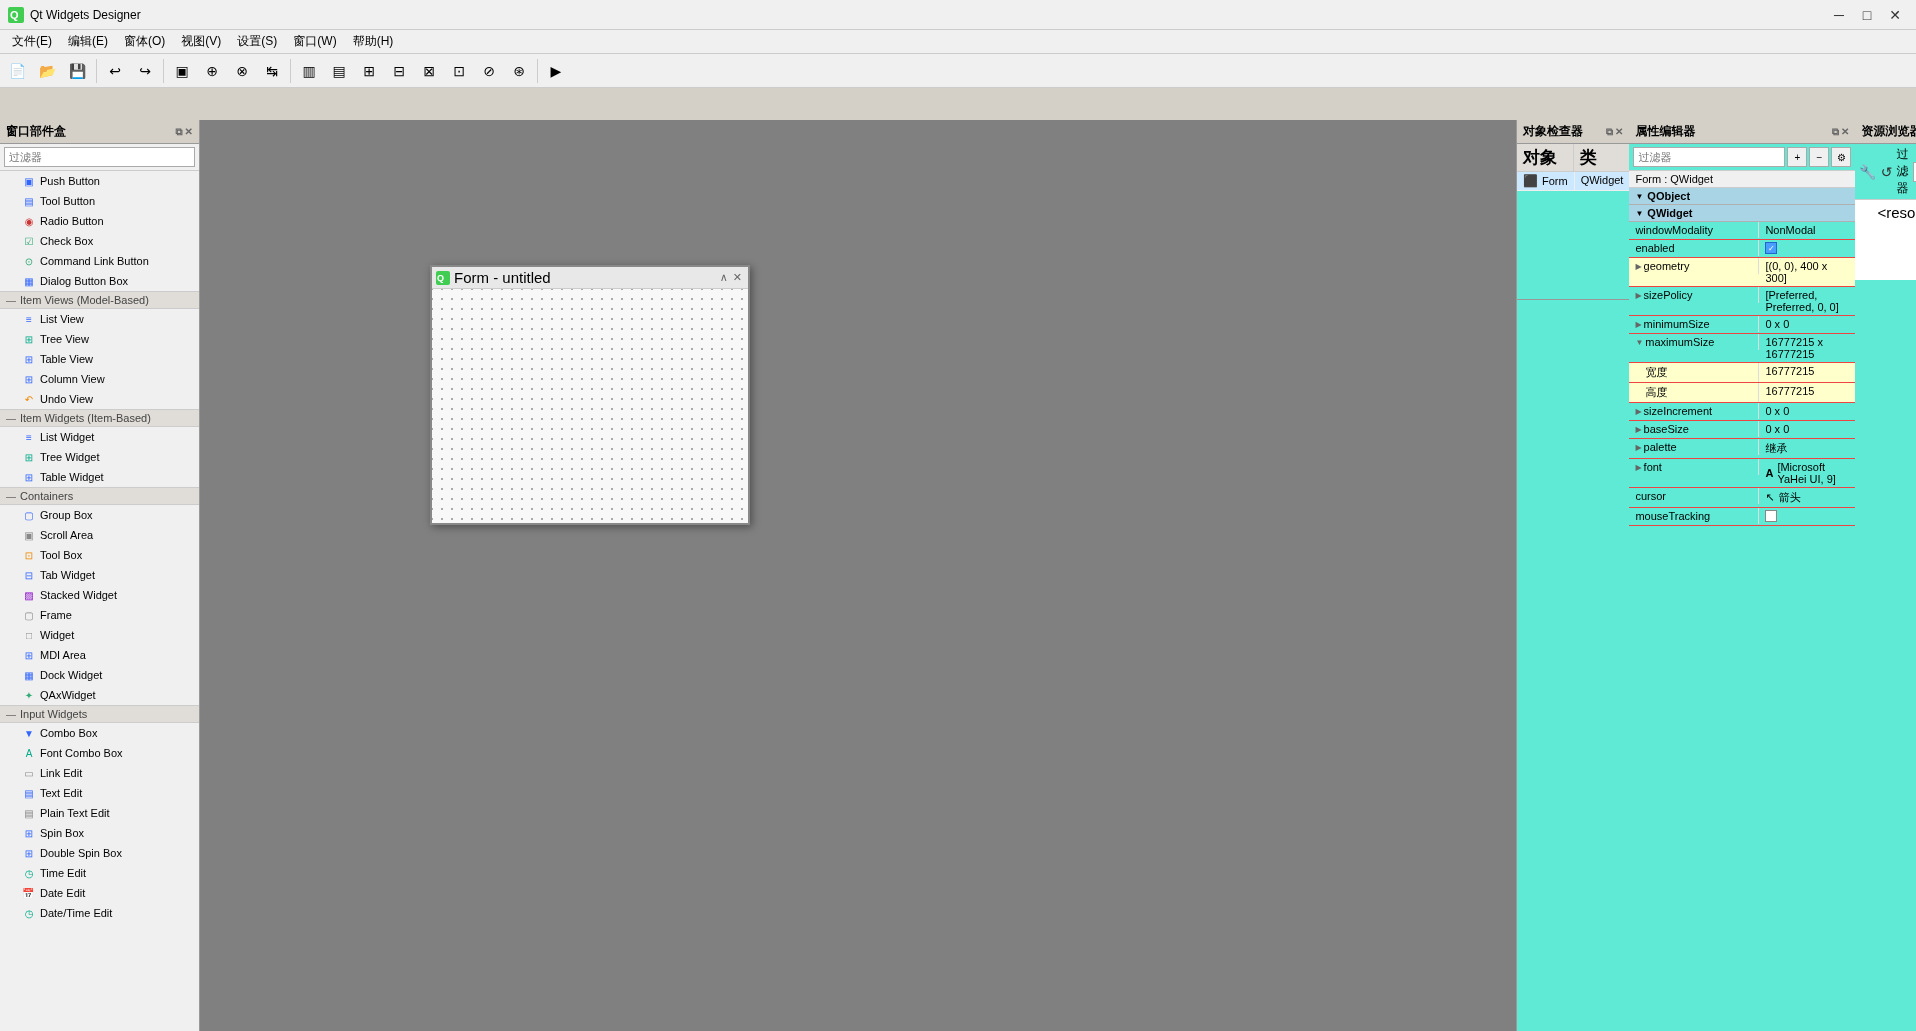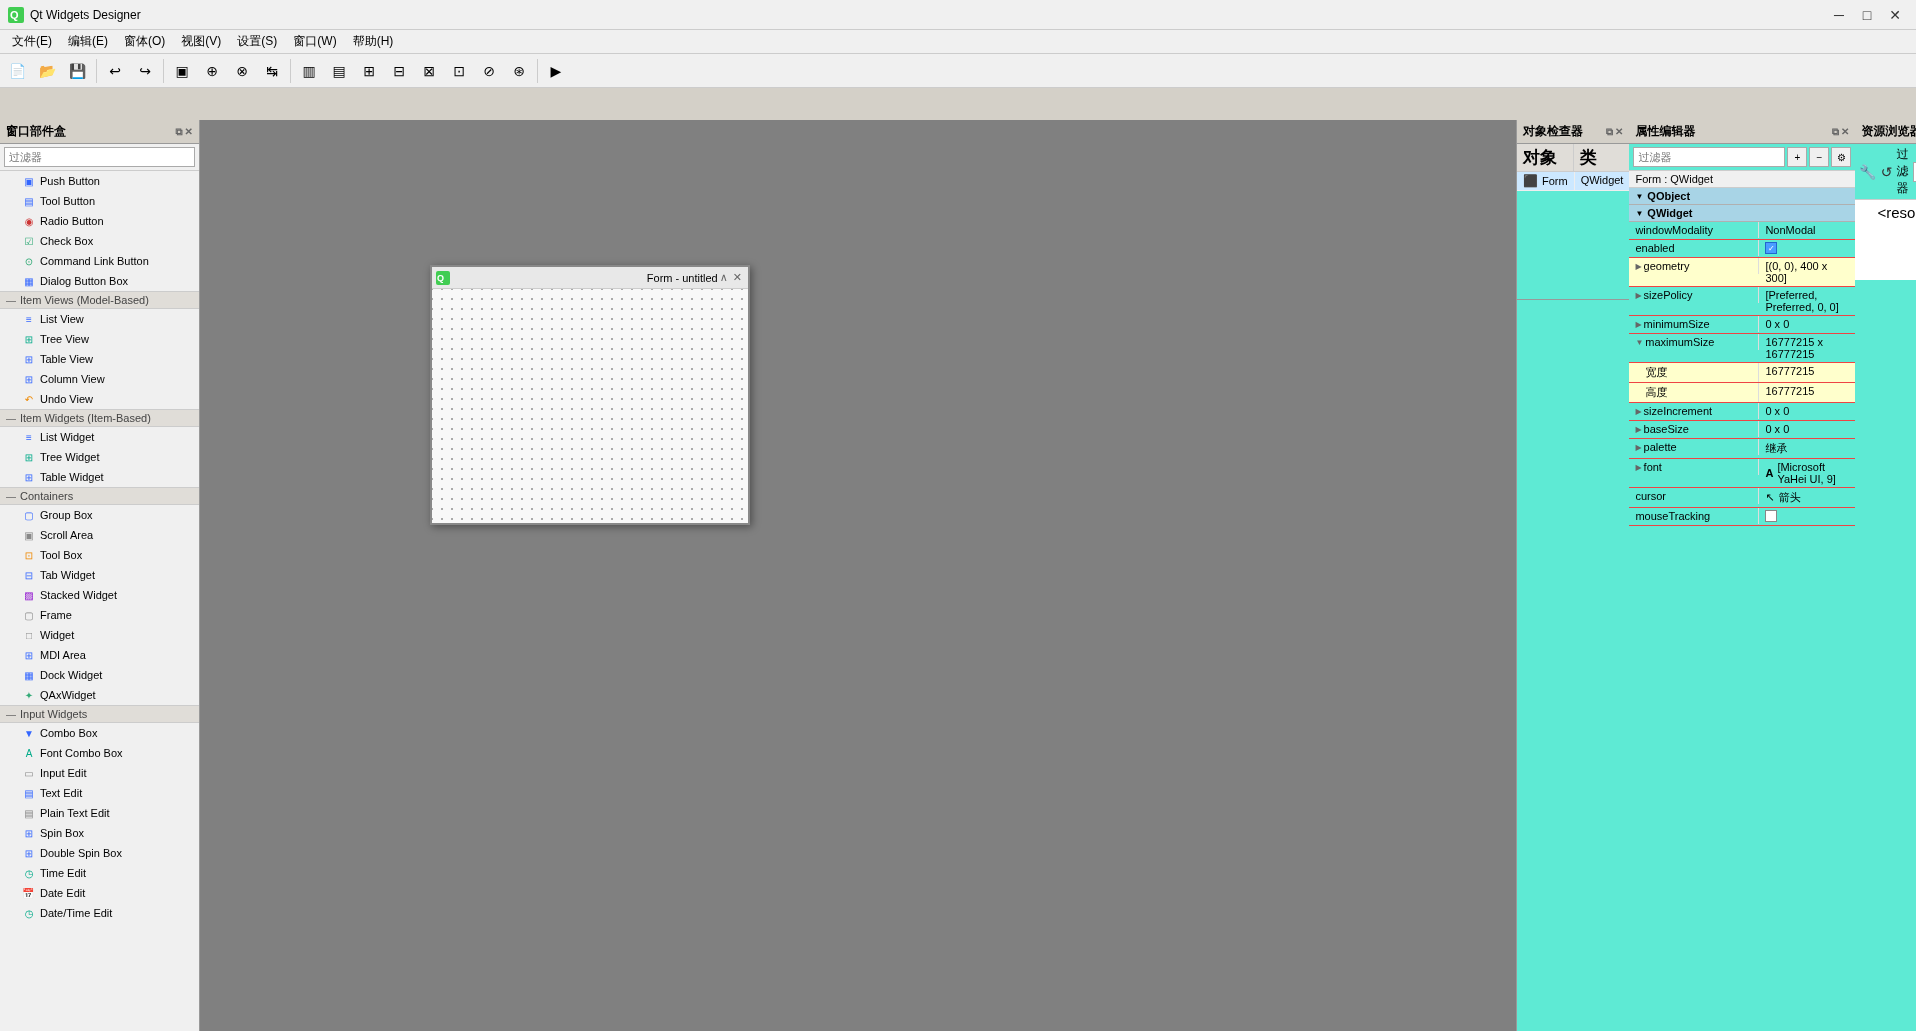--- a/index.html
+++ b/index.html
@@ -161,21 +161,21 @@
     }
     .form-titlebar {
       background: #e8e8e8;
       height: 22px;
       display: flex;
       align-items: center;
       padding: 0 4px;
       border-bottom: 1px solid #ccc;
     }
     .form-icon { width: 14px; height: 14px; margin-right: 4px; }
-    .form-title { flex: 1; font-size: 11px; text-align: right; }
+    .form-title { flex: 1; font-size: 15px; text-align: left; }
     .form-controls { display: flex; gap: 1px; }
     .form-btn { font-size: 11px; cursor: pointer; color: #666; padding: 0 2px; }
     .form-body {
       background: #f8f8f8;
       flex: 1;
       height: calc(100% - 22px);
       position: relative;
       overflow: hidden;
     }
     .dot-grid {
@@ -580,21 +580,21 @@
       <div class="widget-item">
         <span class="widget-icon icon-blue">▼</span>
         <span>Combo Box</span>
       </div>
       <div class="widget-item">
         <span class="widget-icon icon-teal">A</span>
         <span>Font Combo Box</span>
       </div>
       <div class="widget-item">
         <span class="widget-icon icon-gray">▭</span>
-        <span>Input Edit</span>
+        <span>Link Edit</span>
       </div>
       <div class="widget-item">
         <span class="widget-icon icon-blue">▤</span>
         <span>Text Edit</span>
       </div>
       <div class="widget-item">
         <span class="widget-icon icon-gray">▤</span>
         <span>Plain Text Edit</span>
       </div>
       <div class="widget-item">

